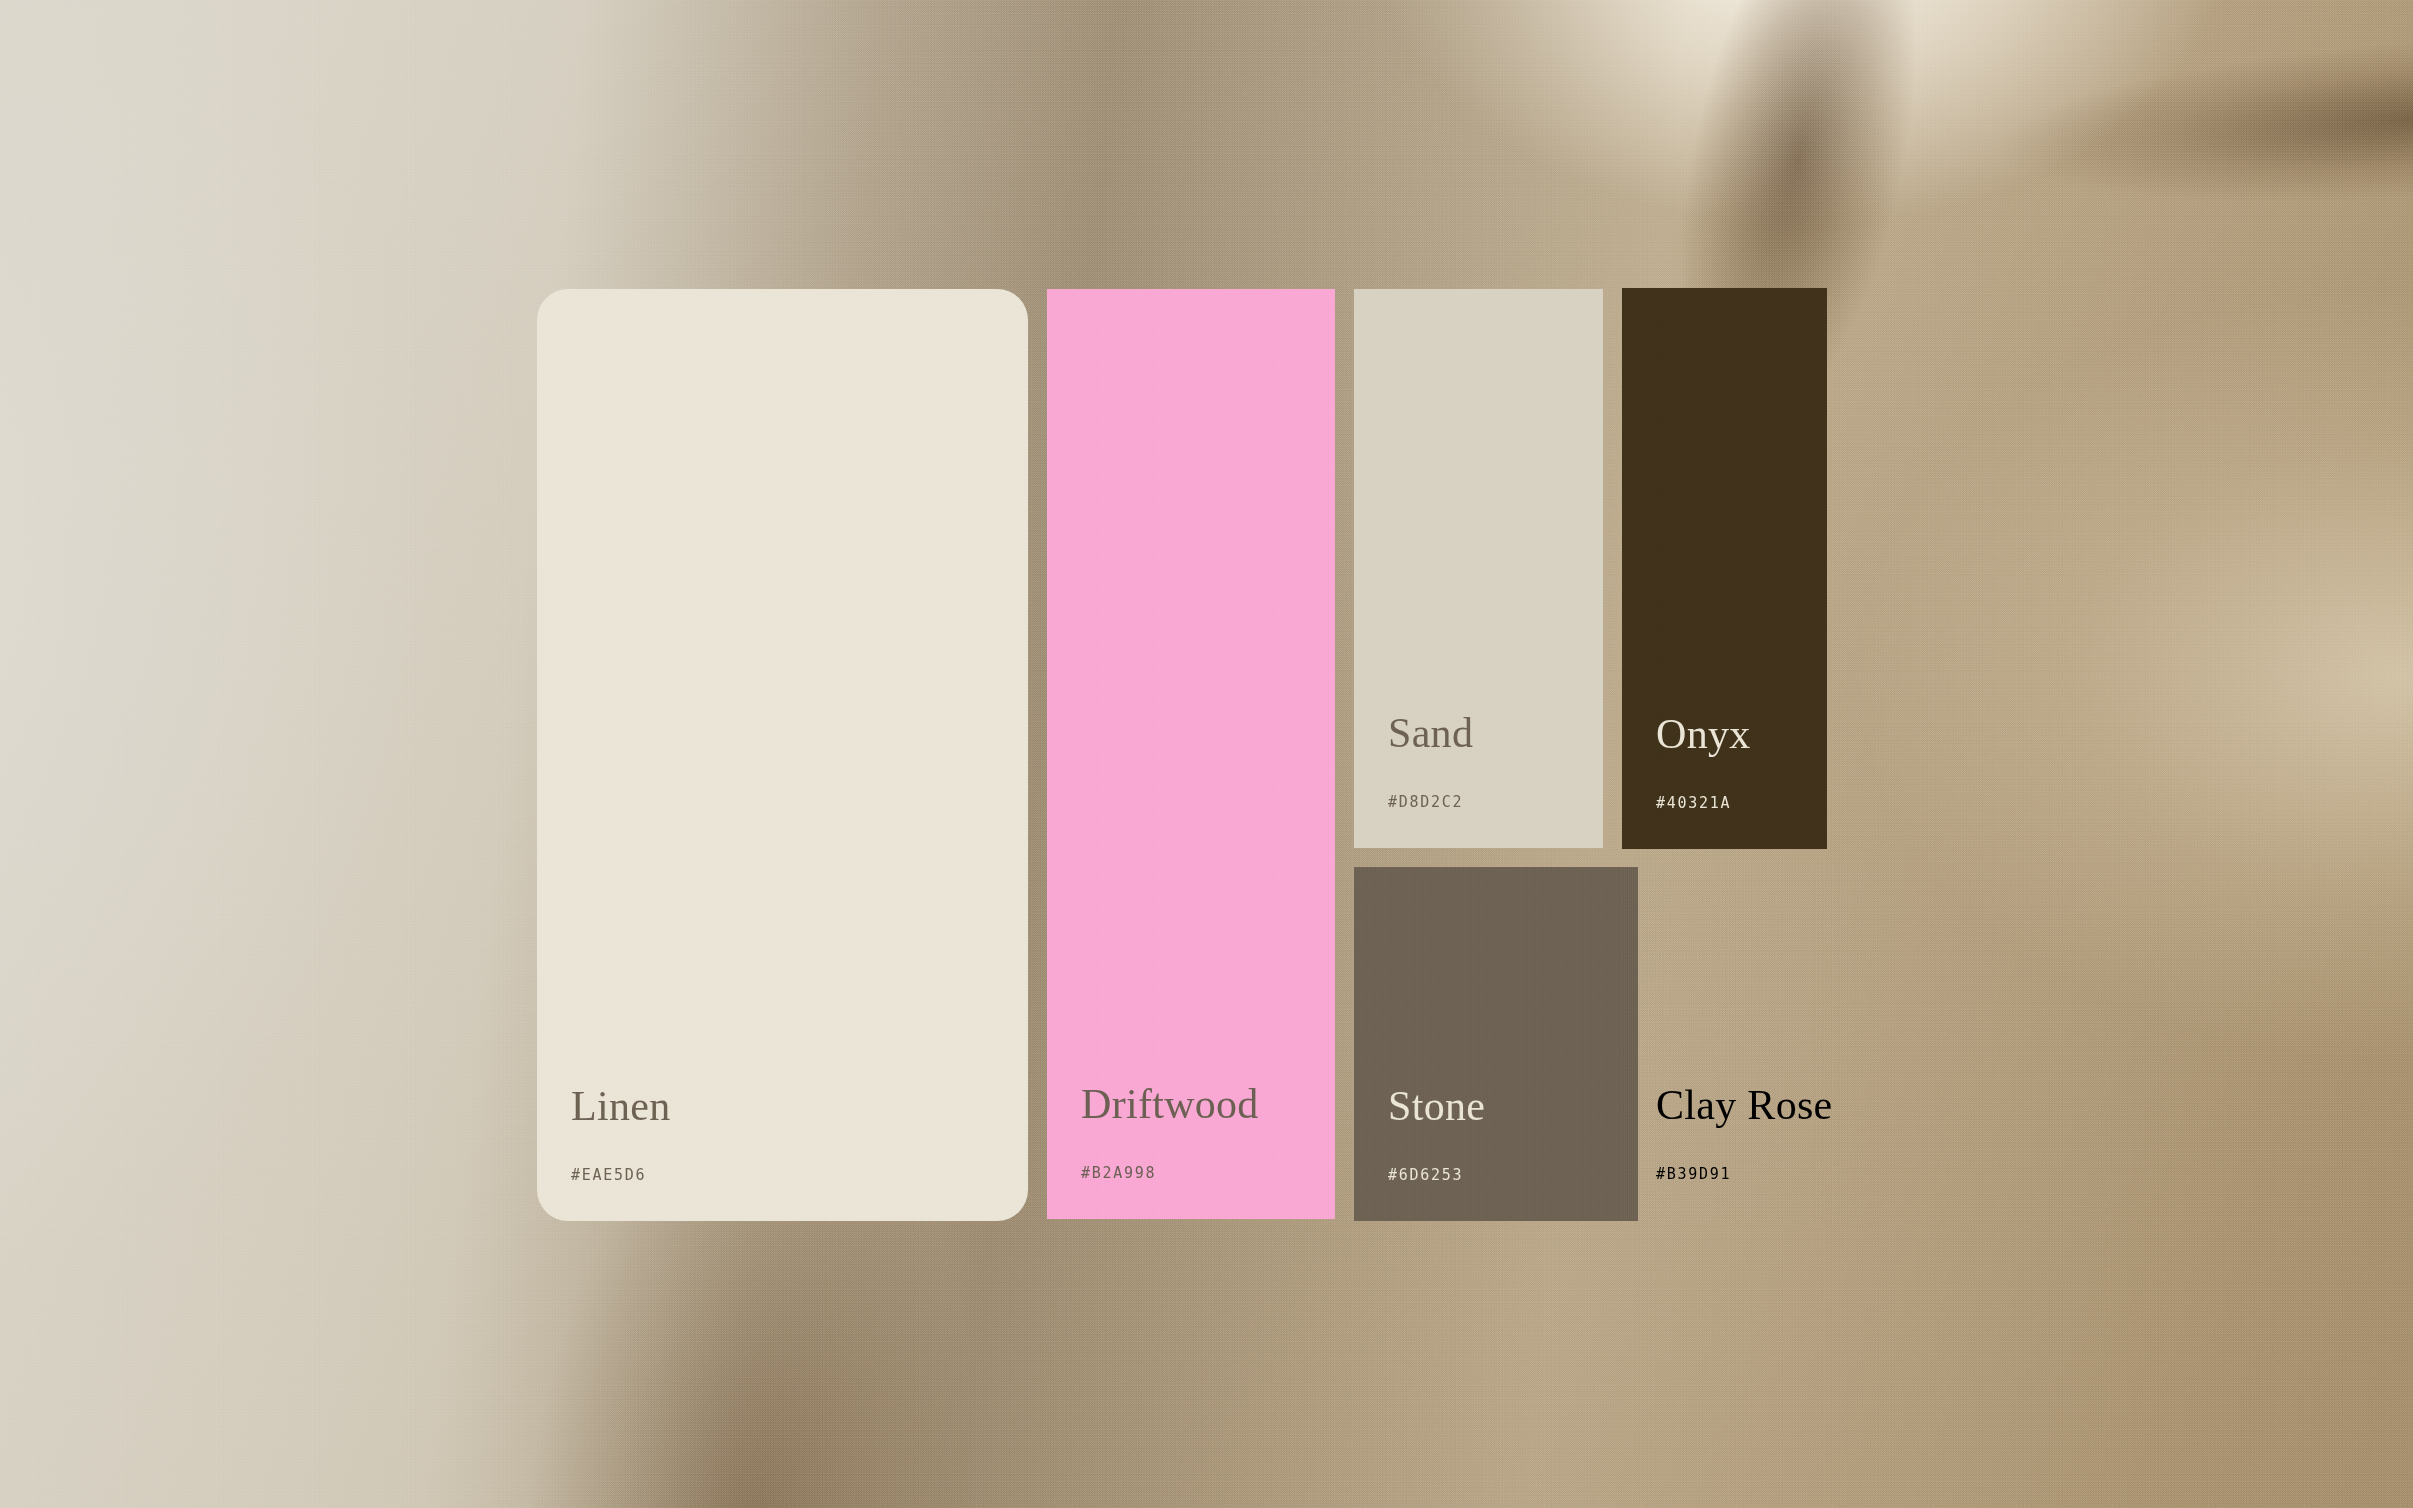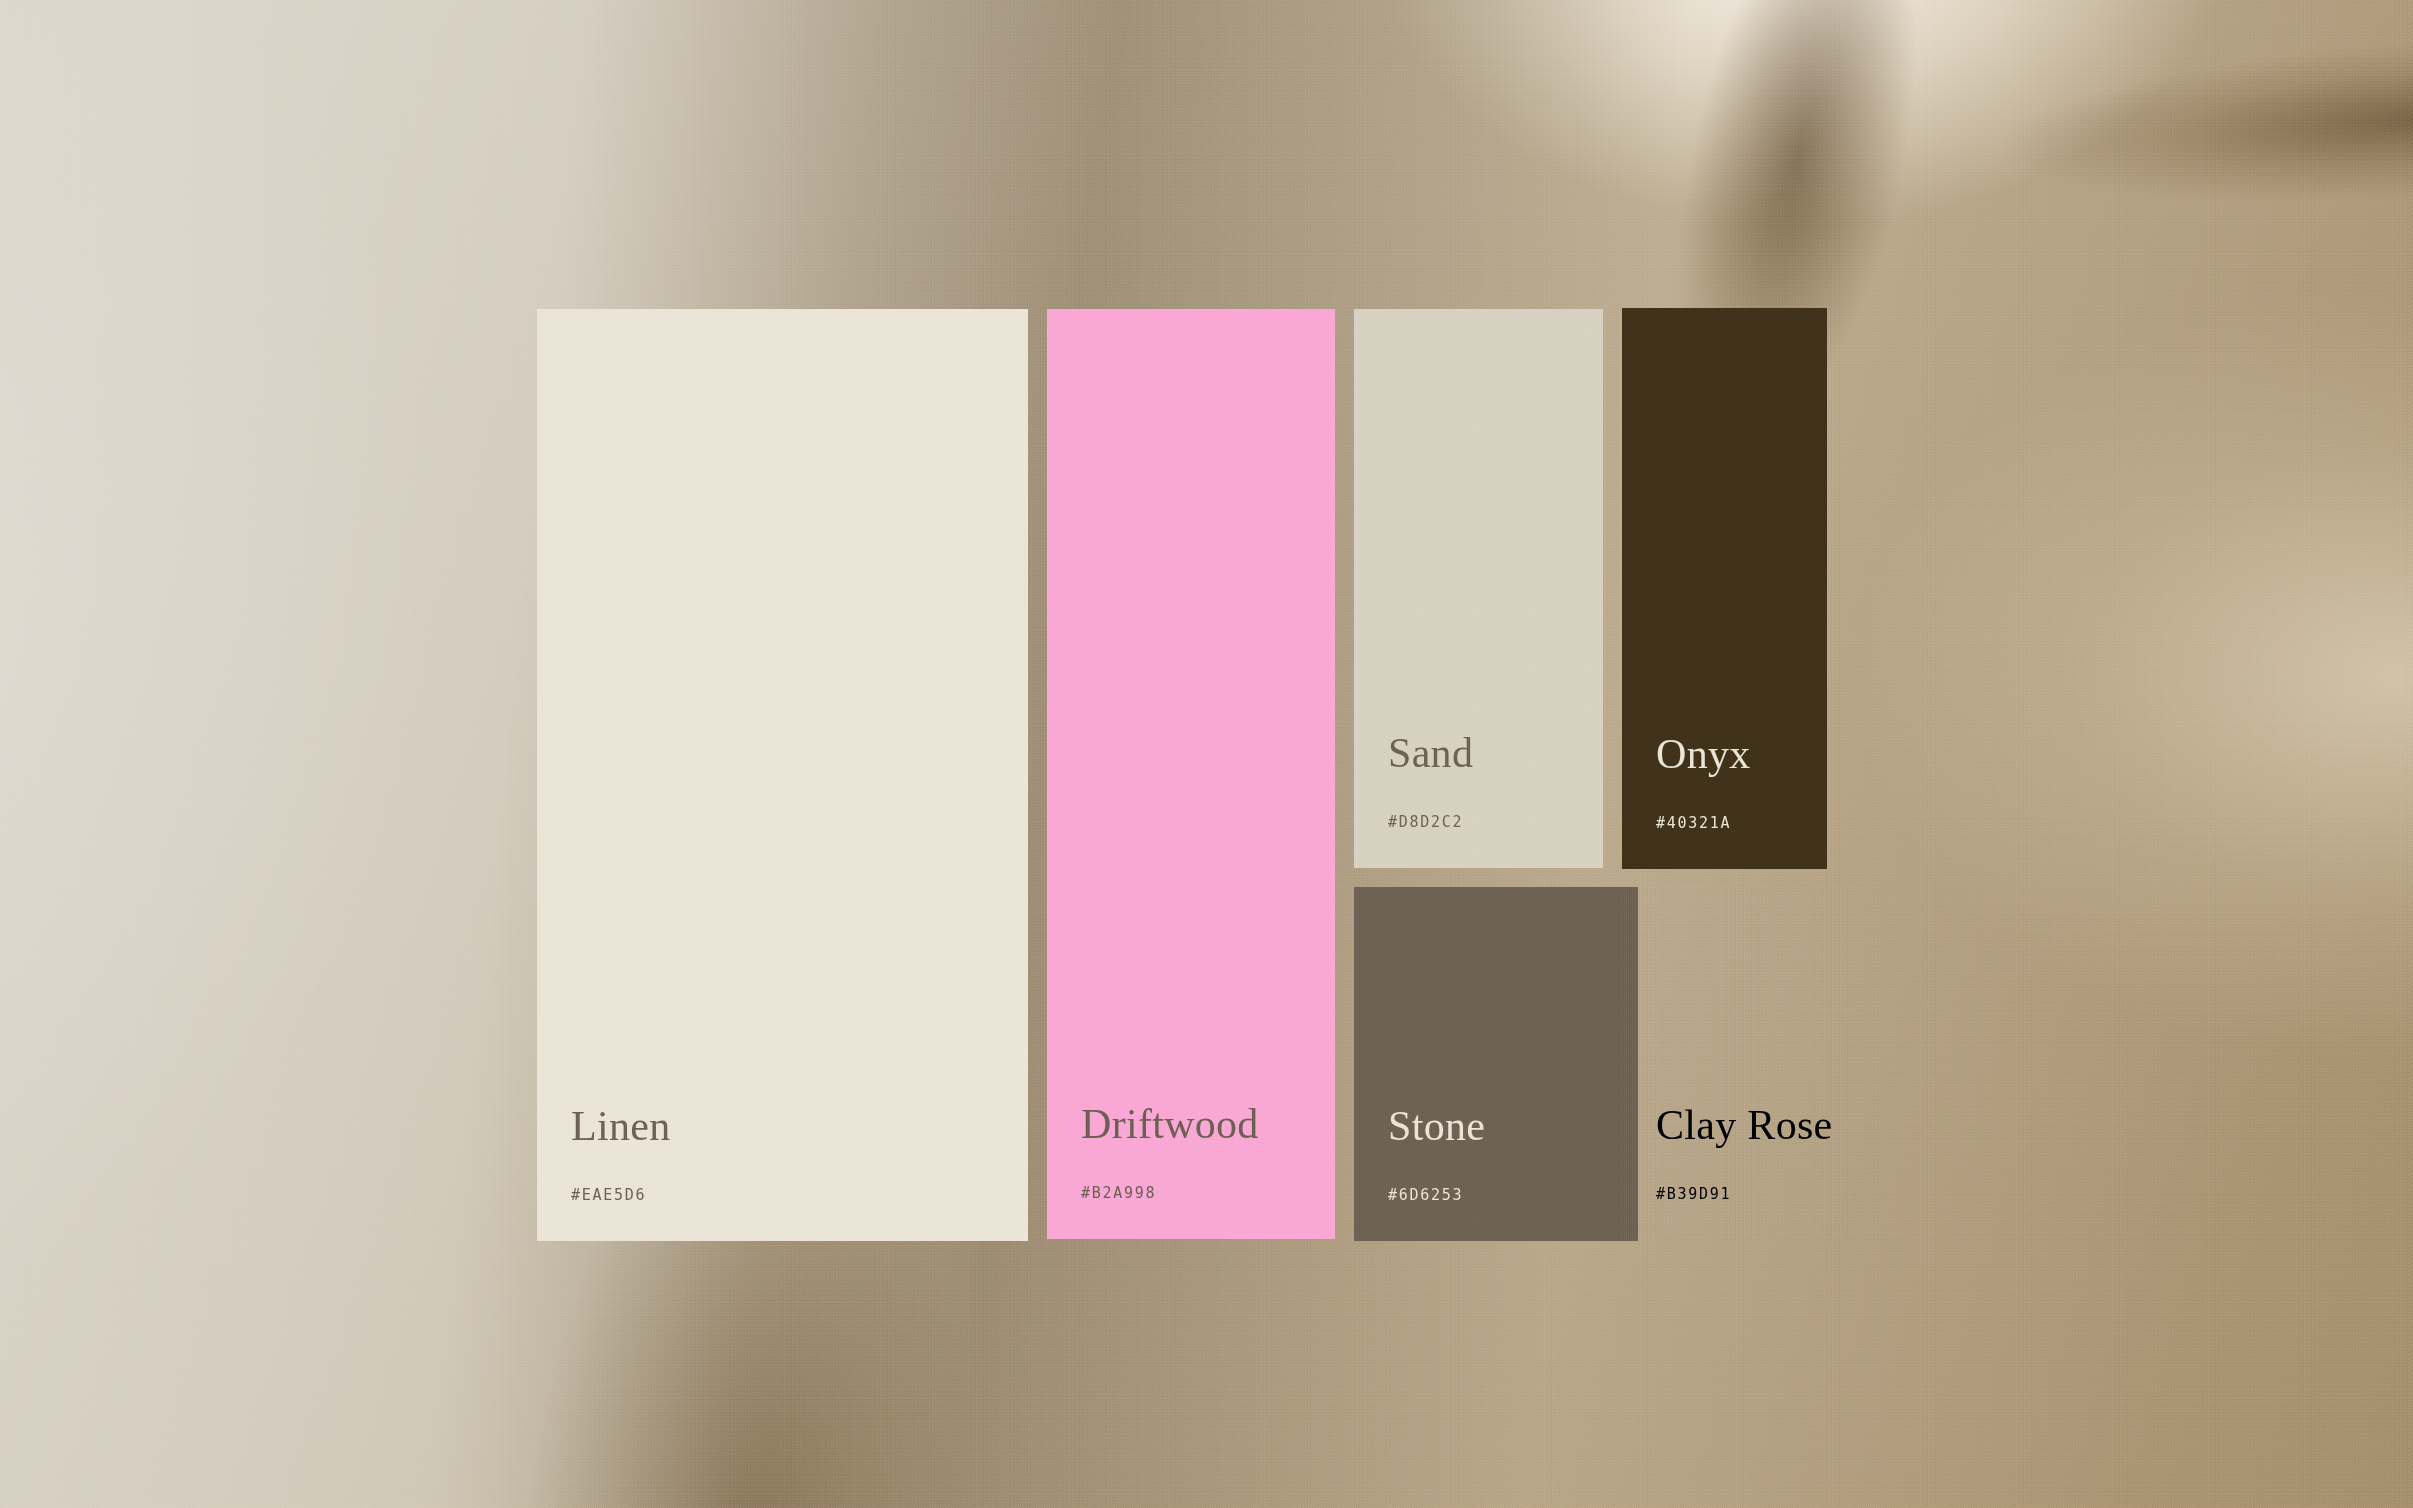--- a/index.html
+++ b/index.html
@@ -150,21 +150,20 @@
     position: absolute;
     left: 0;
     top: 0;
     width: 2413px;
     height: 1508px;
   }
   .swatch {
     position: absolute;
     box-sizing: border-box;
     overflow: hidden;
-    margin-top: 20px;
   }
   .swatch-inner {
     position: absolute;
     left: 0; top: 0; right: 0; bottom: 0;
     padding: 0 0 38px 34px;
     display: flex;
     flex-direction: column;
     justify-content: flex-end;
   }
   .swatch-name {
@@ -193,21 +192,21 @@
     pointer-events: none;
     opacity: 0.16;
     mix-blend-mode: overlay;
     background-image:
       repeating-radial-gradient(circle at 23% 47%, rgba(255,255,255,0.12) 0 0.7px, rgba(0,0,0,0.10) 0.7px 1.3px),
       repeating-linear-gradient(41deg, rgba(255,255,255,0.07) 0 0.7px, rgba(0,0,0,0.06) 0.7px 2px);
     background-size: 2px 2px, 3.3px 3.3px;
   }
 
   
-  #sw-linen     { left: 537px;  top: 289px;  width: 491px;  height: 932px; }
+  #sw-linen     { left: 537px;  top: 289px;  width: 491px;  height: 932px; border-radius: 31px; }
   #sw-driftwood { left: 1047px; top: 289px;  width: 288px;  height: 930px; }
   #sw-sand      { left: 1354px; top: 289px;  width: 249px;  height: 559px;  }
   #sw-onyx      { left: 1622px; top: 288px;  width: 205px;  height: 561px;  }
   #sw-stone     { left: 1354px; top: 867px; width: 284px;  height: 354px;  }
   #sw-clayrose  { left: 1622px; top: 867px; width: 258px;  height: 353px;  }
 </style>
 </head>
 <body>
 
 <div id="backdrop">

